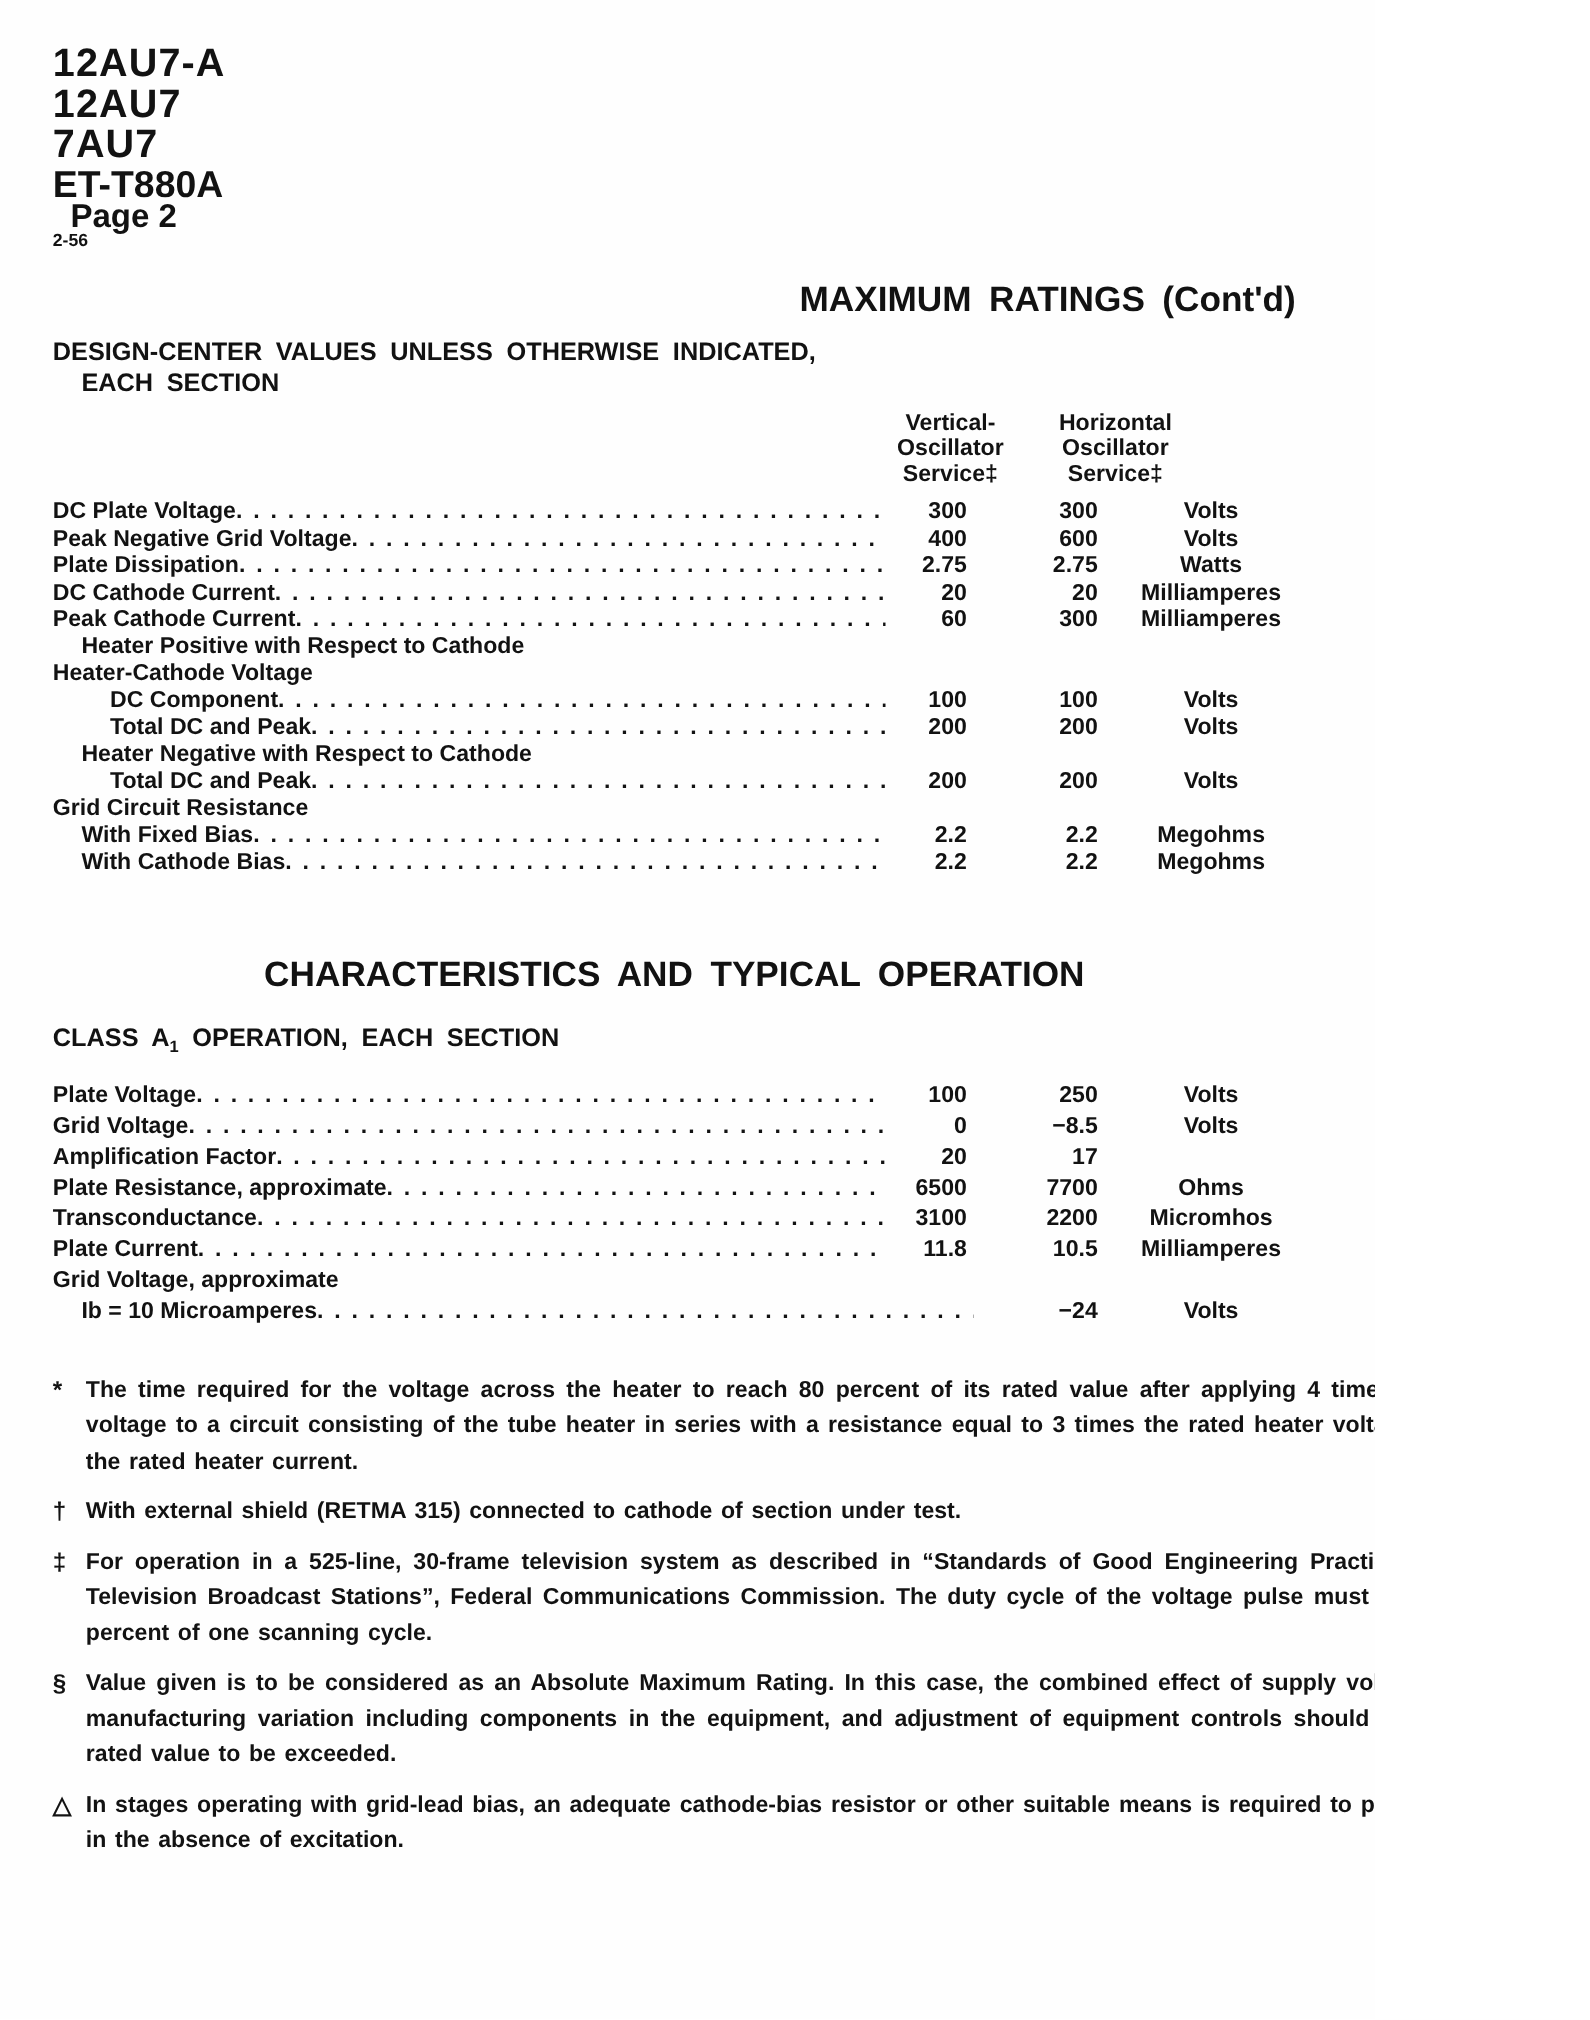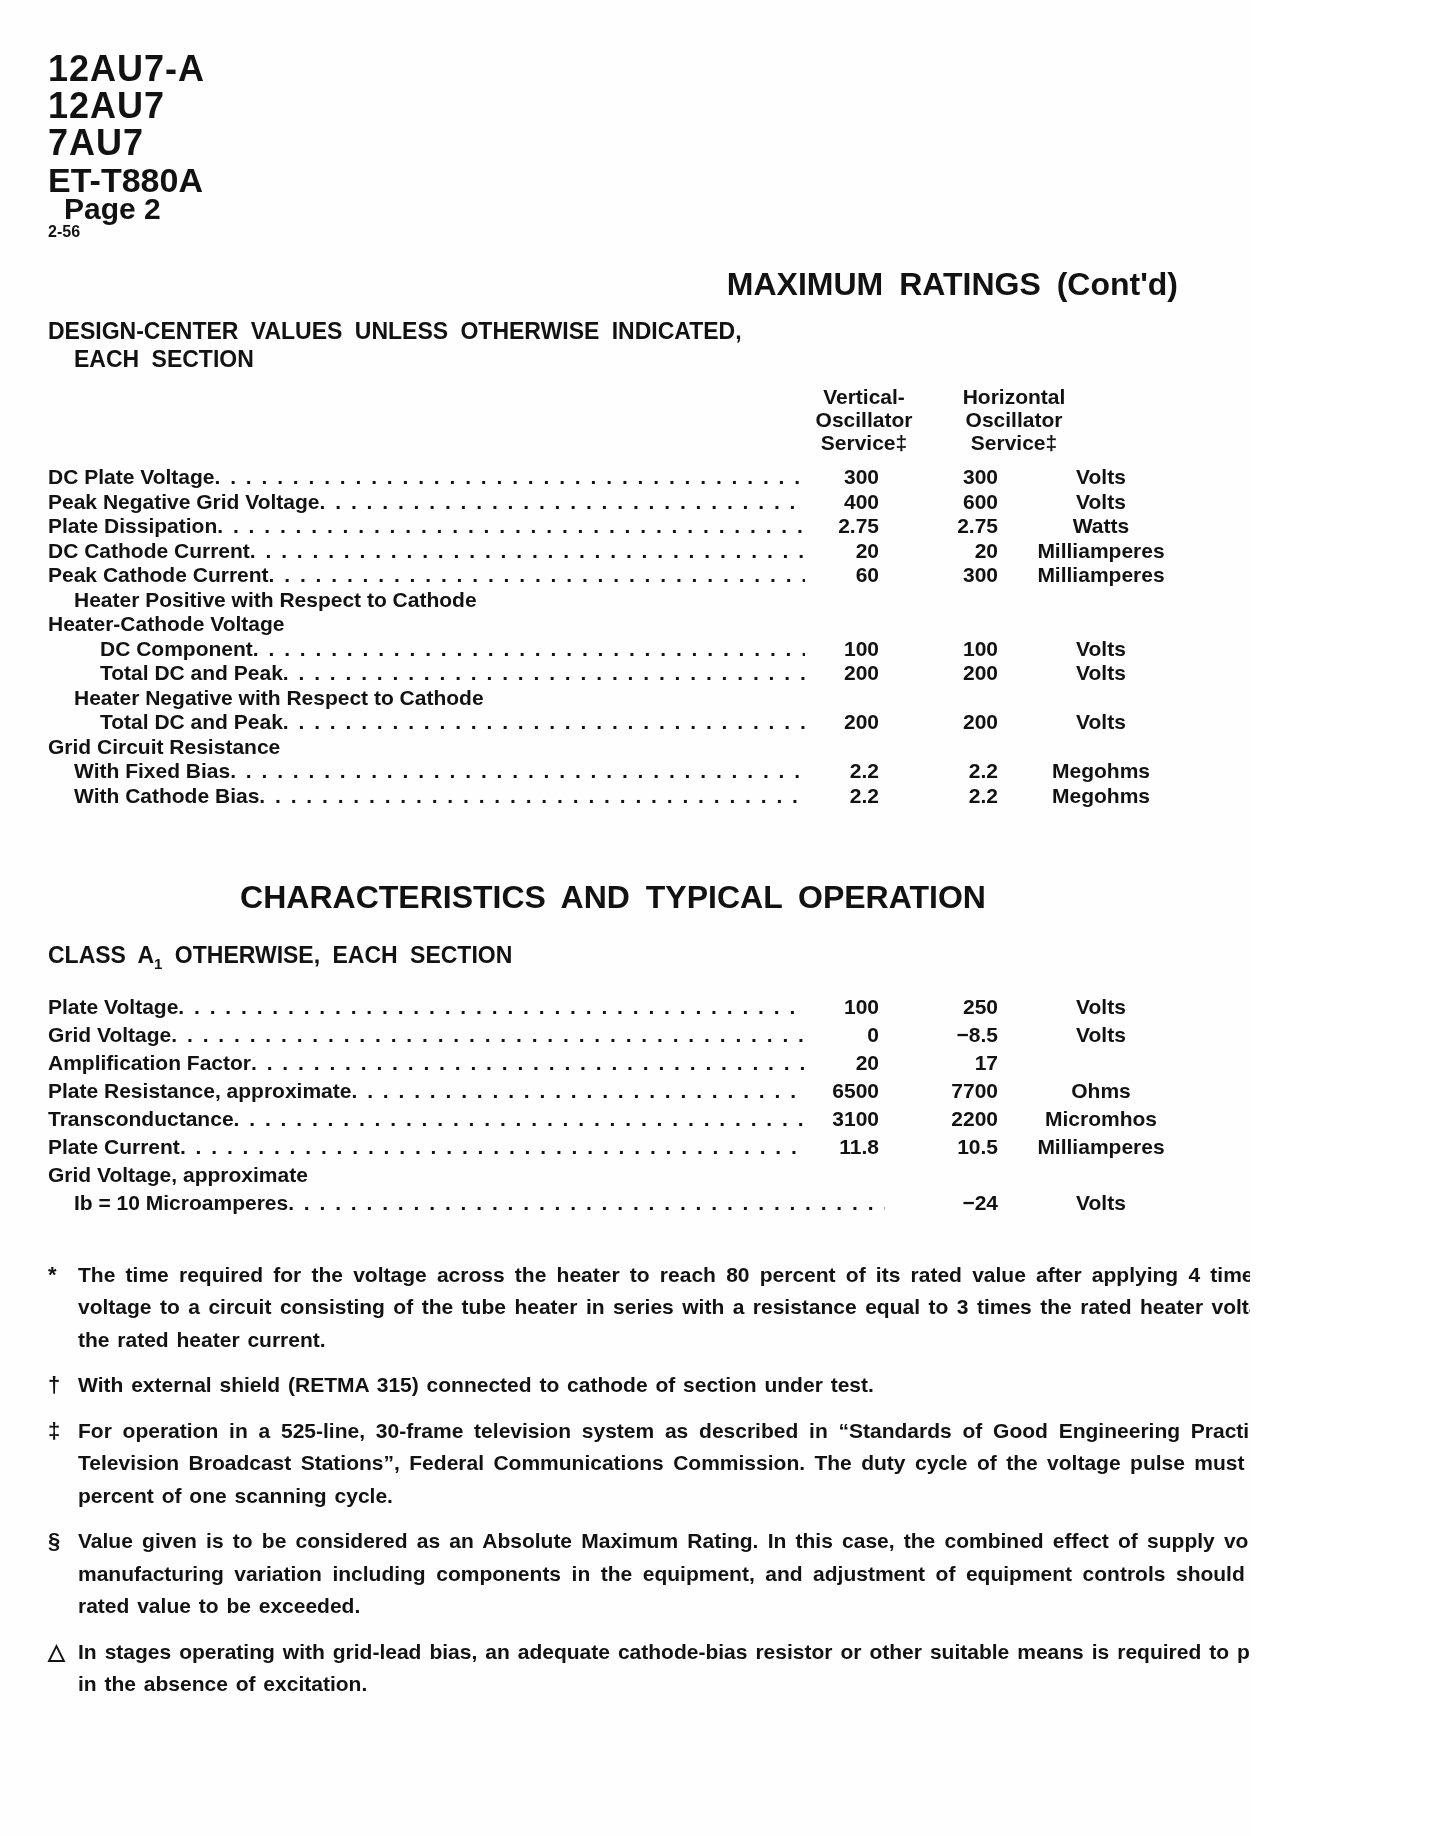--- a/index.html
+++ b/index.html
@@ -4,21 +4,21 @@
 <style>
   html,body{margin:0;padding:0;background:#ffffff;}
   .page{
     position:relative;
     width:1250px;height:1836px;
     background:#fefefe;
     color:#121212;
     font-family:"Liberation Sans",sans-serif;
     font-weight:700;
     box-sizing:border-box;
-    padding:50px 45px 0 48px;
+    padding:38px 45px 0 48px;
     overflow:hidden;
   }
   
   .tube-name{font-size:36px;line-height:37px;letter-spacing:1px;}
   .doc-number{font-size:34px;line-height:29px;margin-top:5px;}
   .page-label{font-size:30px;line-height:28px;margin-left:16px;}
   .date-code{font-size:16px;line-height:18px;}
   
   .content{width:1130px;}
   .main-title{font-size:32px;line-height:34px;text-align:right;margin-top:26px;word-spacing:7px;}
@@ -186,21 +186,21 @@
           <span class="tlabel">With Cathode Bias</span>
           <span class="dots"></span>
           <span class="v1">2.2</span>
           <span class="v2">2.2</span>
           <span class="unit">Megohms</span>
         </div>
       </div>
 
     <div class="section-title">CHARACTERISTICS AND TYPICAL OPERATION</div>
 
-    <div class="class-line"><span>CLASS A</span><sub>1</sub><span> OTHERWISE, EACH SECTION</span></div>
+    <div class="class-line"><span>CLASS A</span><sub>1</sub><span> OPERATION, EACH SECTION</span></div>
 
     <div class="rtable chars" id="characteristics-table">
         <div class="trow indent0">
           <span class="tlabel">Plate Voltage</span>
           <span class="dots"></span>
           <span class="v1">100</span>
           <span class="v2">250</span>
           <span class="unit">Volts</span>
         </div>
         <div class="trow indent0">

